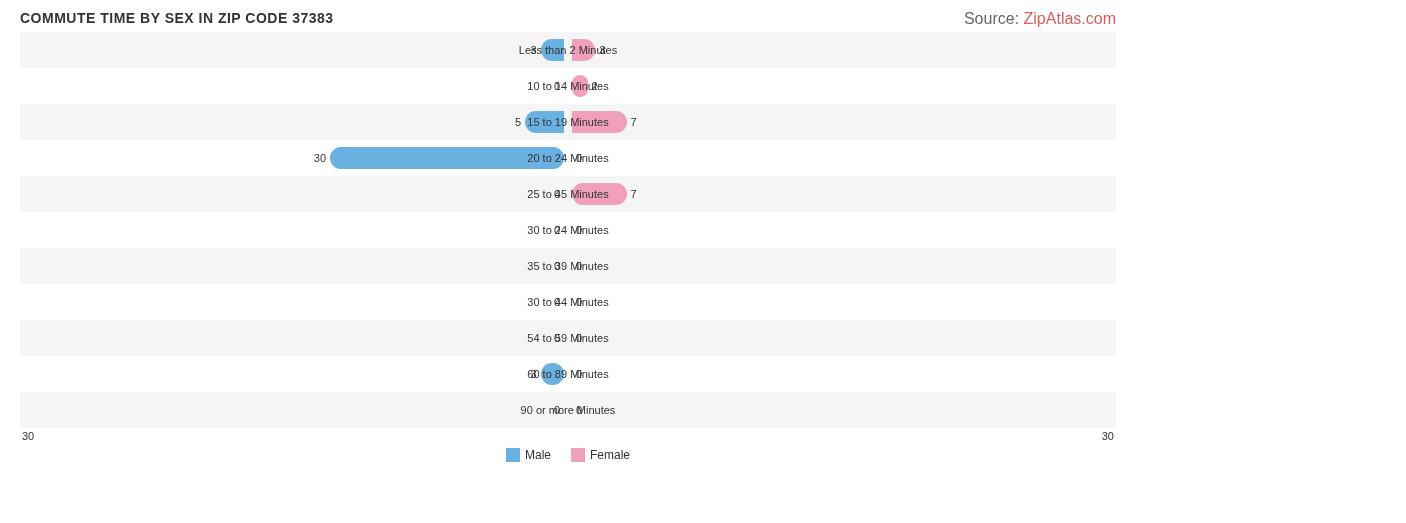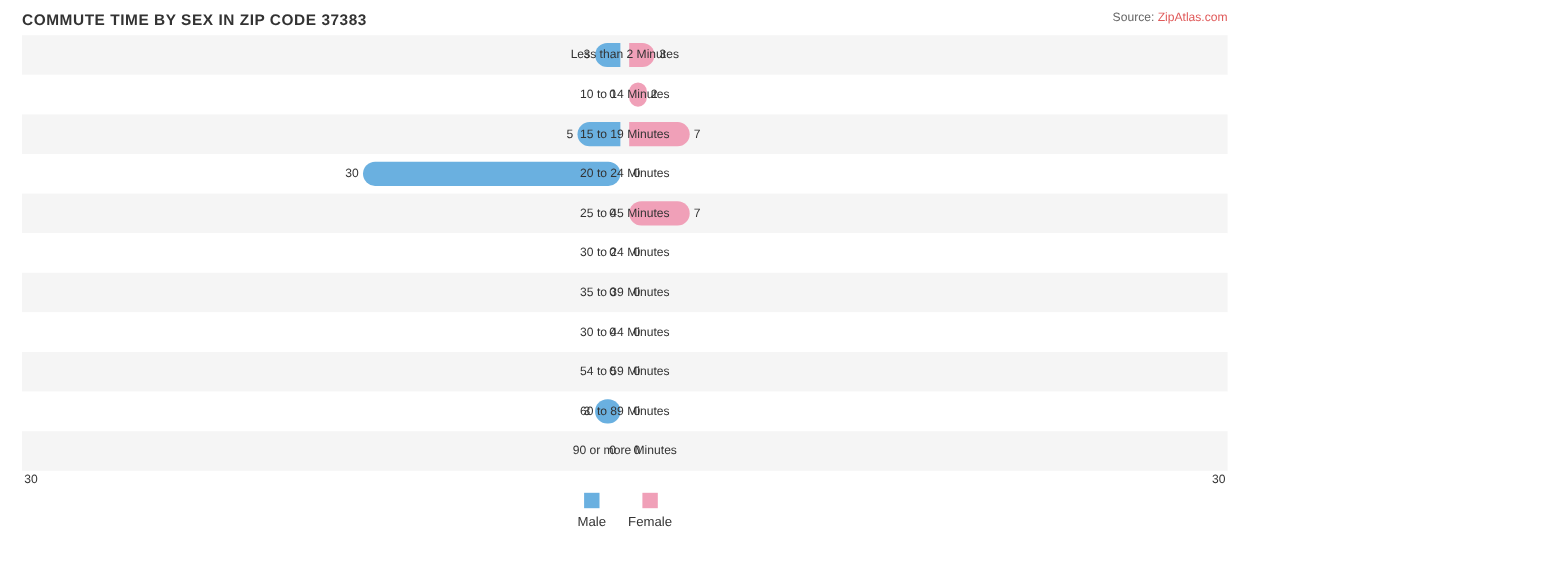--- a/index.html
+++ b/index.html
@@ -21,21 +21,21 @@
       font-weight: bold;
       text-transform: uppercase;
       color: #333;
       margin-bottom: 6px;
       letter-spacing: 0.5px;
     }
     .source {
       position: absolute;
       top: 10px;
       right: 20px;
-      font-size: 11px;
+      font-size: 16px;
       color: #666;
       padding-left: 12px;
     }
     .source span { color: #e05a5a; }
     .bars-area {
       width: 100%;
       position: relative;
     }
     .bar-row {
       display: flex;
@@ -122,21 +122,20 @@
       justify-content: center;
       margin-top: 6px;
       gap: 20px;
       font-size: 12px;
       color: #333;
     }
     .legend-item {
       display: flex;
       align-items: center;
       gap: 5px;
-      flex-direction: column;
     }
     .legend-box {
       width: 14px;
       height: 14px;
     }
     .legend-male { background: #6ab0e0; }
     .legend-female { background: #f0a0b8; }
     .bottom-labels {
       display: flex;
       justify-content: space-between;

